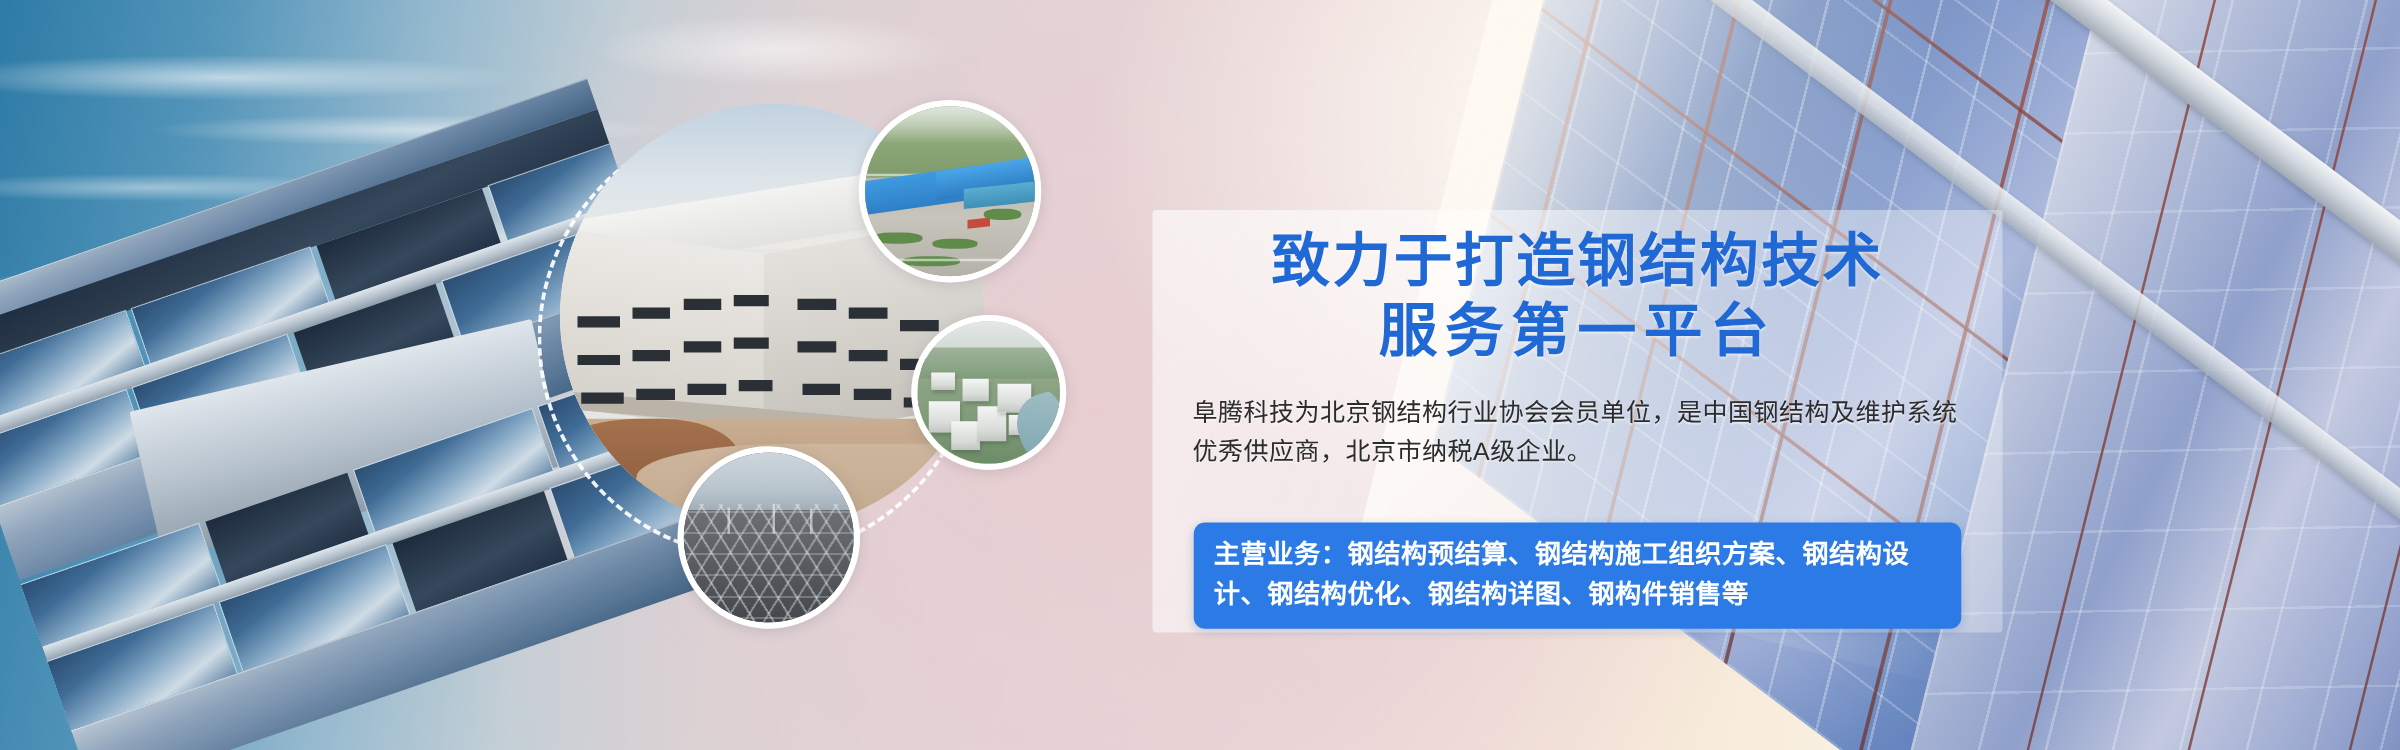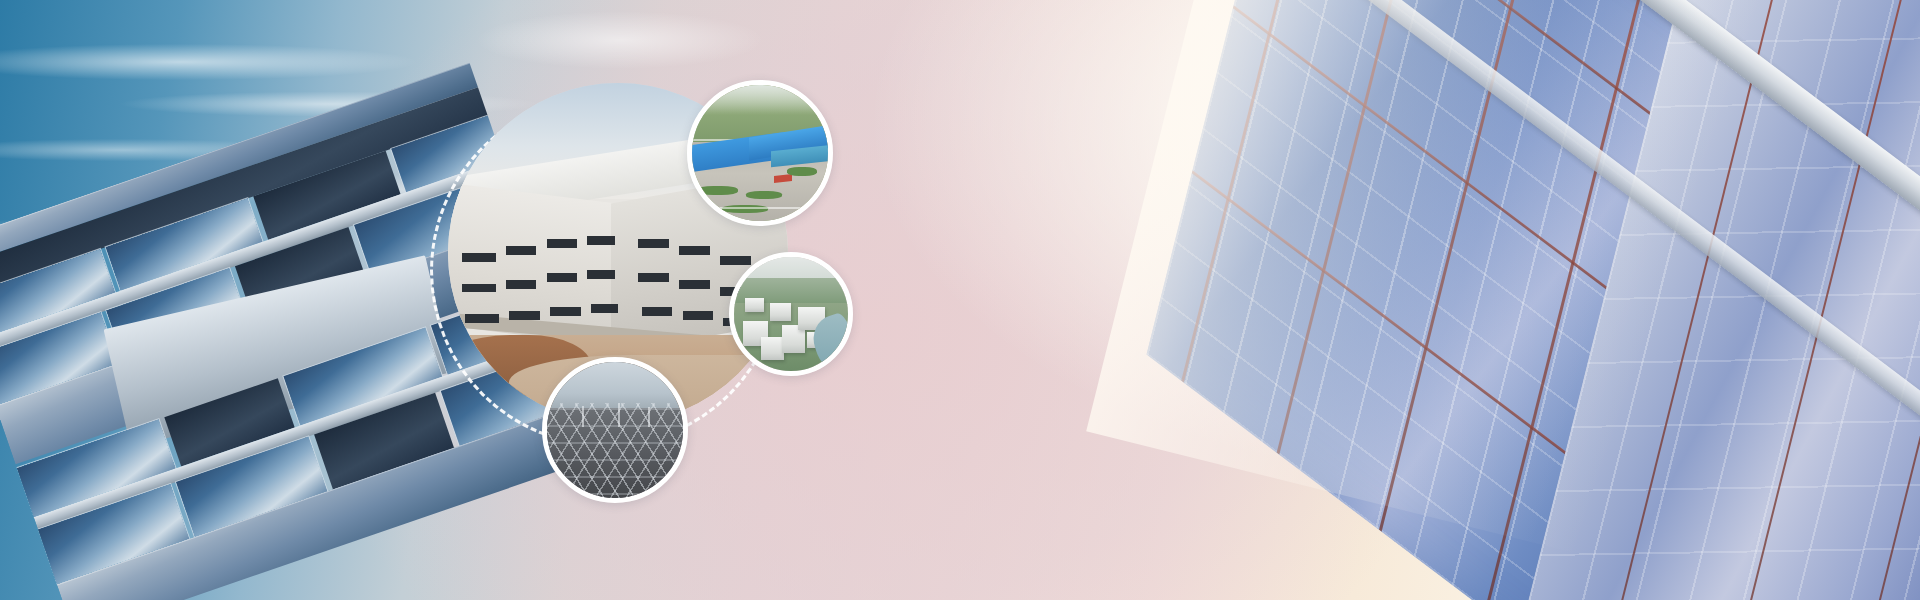--- a/index.html
+++ b/index.html
@@ -373,14 +373,26 @@
         <div class="tr-body"></div>
         <div class="tr-grid"></div>
         <div class="tr-post" style="left:26%;top:32%;height:16%;"></div>
         <div class="tr-post" style="left:52%;top:30%;height:18%;"></div>
         <div class="tr-post" style="left:74%;top:33%;height:15%;"></div>
       </div>
     </div>
 
   </div>
 
+  <div class="panel">
+
+    <div class="headline">
+      <span>致力于打造钢结构技术</span>
+      <span class="l2">服务第一平台</span>
+    </div>
+
+    <div class="lede">阜腾科技为北京钢结构行业协会会员单位，是中国钢结构及维护系统优秀供应商，北京市纳税A级企业。</div>
+
+    <div class="biz">主营业务：钢结构预结算、钢结构施工组织方案、钢结构设计、钢结构优化、钢结构详图、钢构件销售等</div>
+
+  </div>
 
 </div>
 
 </body></html>

